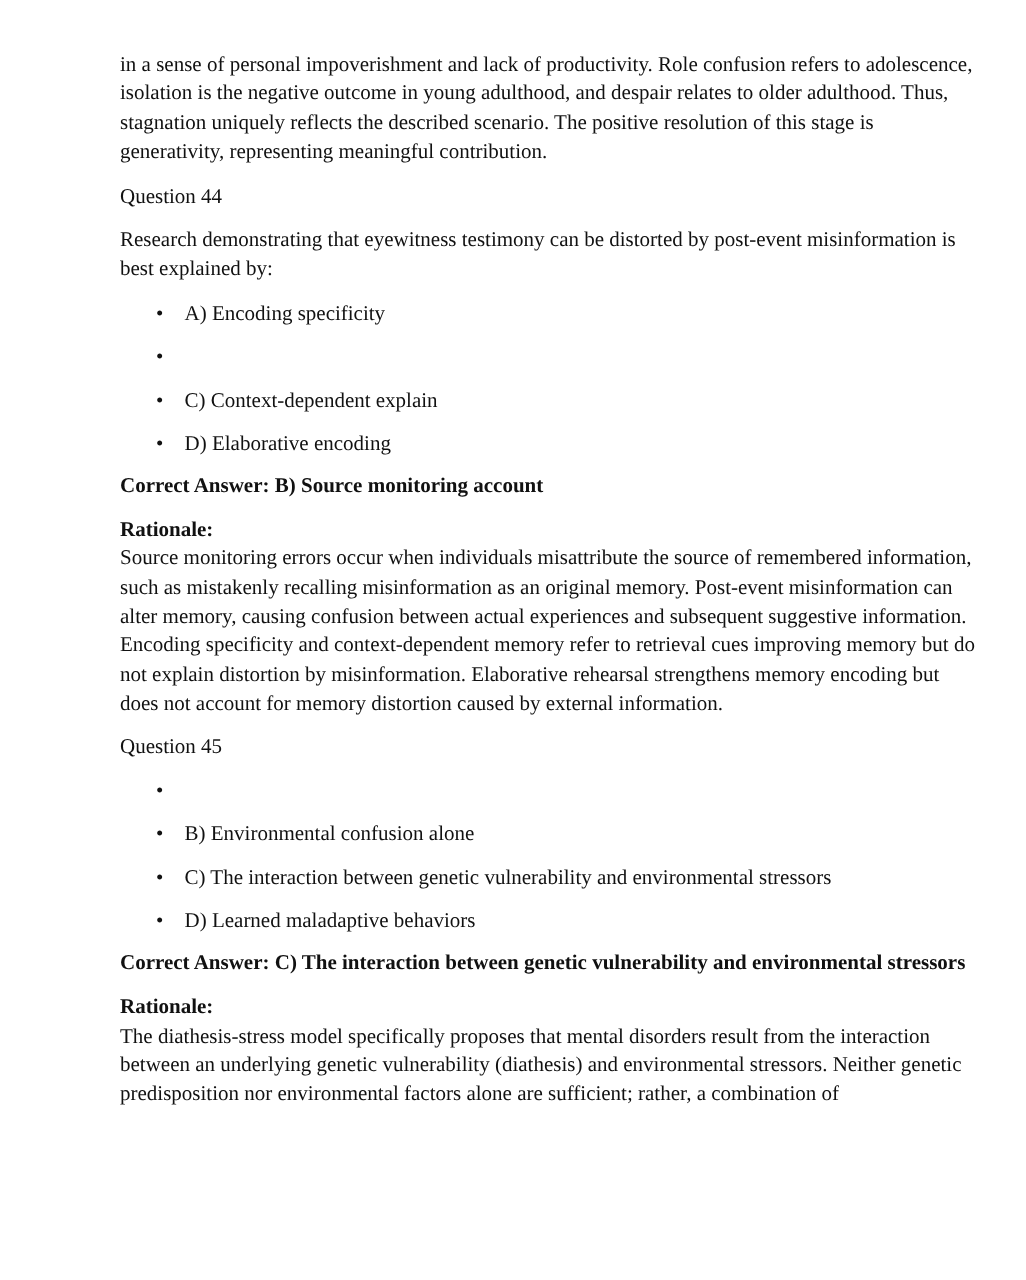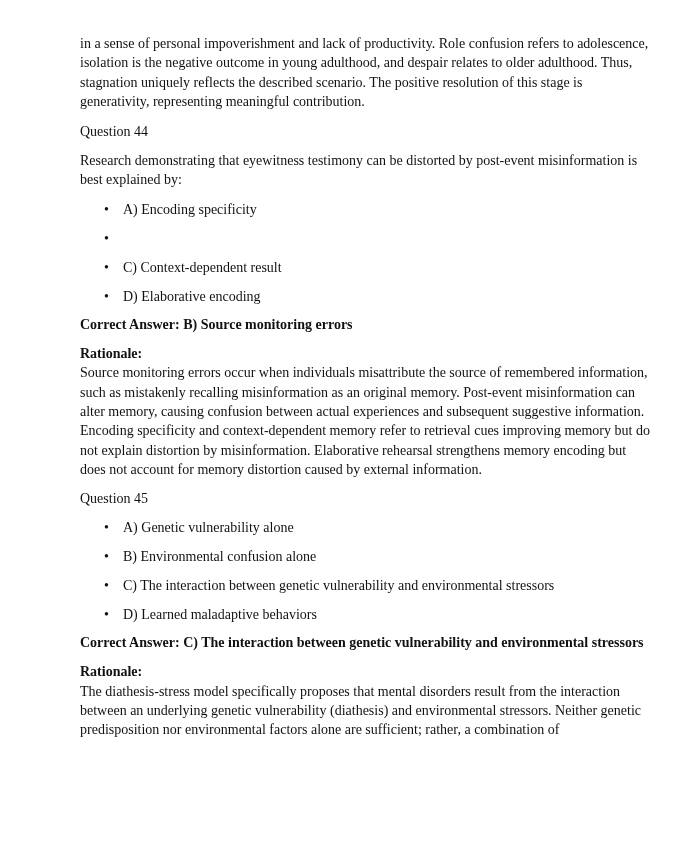--- a/index.html
+++ b/index.html
@@ -84,38 +84,37 @@
     <ul class="options">
       <li>
         <span class="bullet">•</span>
         <span>A) Encoding specificity</span>
       </li>
       <li>
         <span class="bullet">•</span>
       </li>
       <li>
         <span class="bullet">•</span>
-        <span>C) Context-dependent result</span>
+        <span>C) Context-dependent explain</span>
       </li>
       <li>
         <span class="bullet">•</span>
         <span>D) Elaborative encoding</span>
       </li>
     </ul>
-    <p class="answer">Correct Answer: B) Source monitoring errors</p>
+    <p class="answer">Correct Answer: B) Source monitoring account</p>
     <p class="rationale-label">Rationale:</p>
     <p class="rationale-text">Source monitoring errors occur when individuals misattribute the source of remembered information, such as mistakenly recalling misinformation as an original memory. Post-event misinformation can alter memory, causing confusion between actual experiences and subsequent suggestive information. Encoding specificity and context-dependent memory refer to retrieval cues improving memory but do not explain distortion by misinformation. Elaborative rehearsal strengthens memory encoding but does not account for memory distortion caused by external information.</p>
   </section>
 
   <section>
     <p class="q-title">Question 45</p>
     <ul class="options">
       <li>
         <span class="bullet">•</span>
-        <span>A) Genetic vulnerability alone</span>
       </li>
       <li>
         <span class="bullet">•</span>
         <span>B) Environmental confusion alone</span>
       </li>
       <li>
         <span class="bullet">•</span>
         <span>C) The interaction between genetic vulnerability and environmental stressors</span>
       </li>
       <li>

